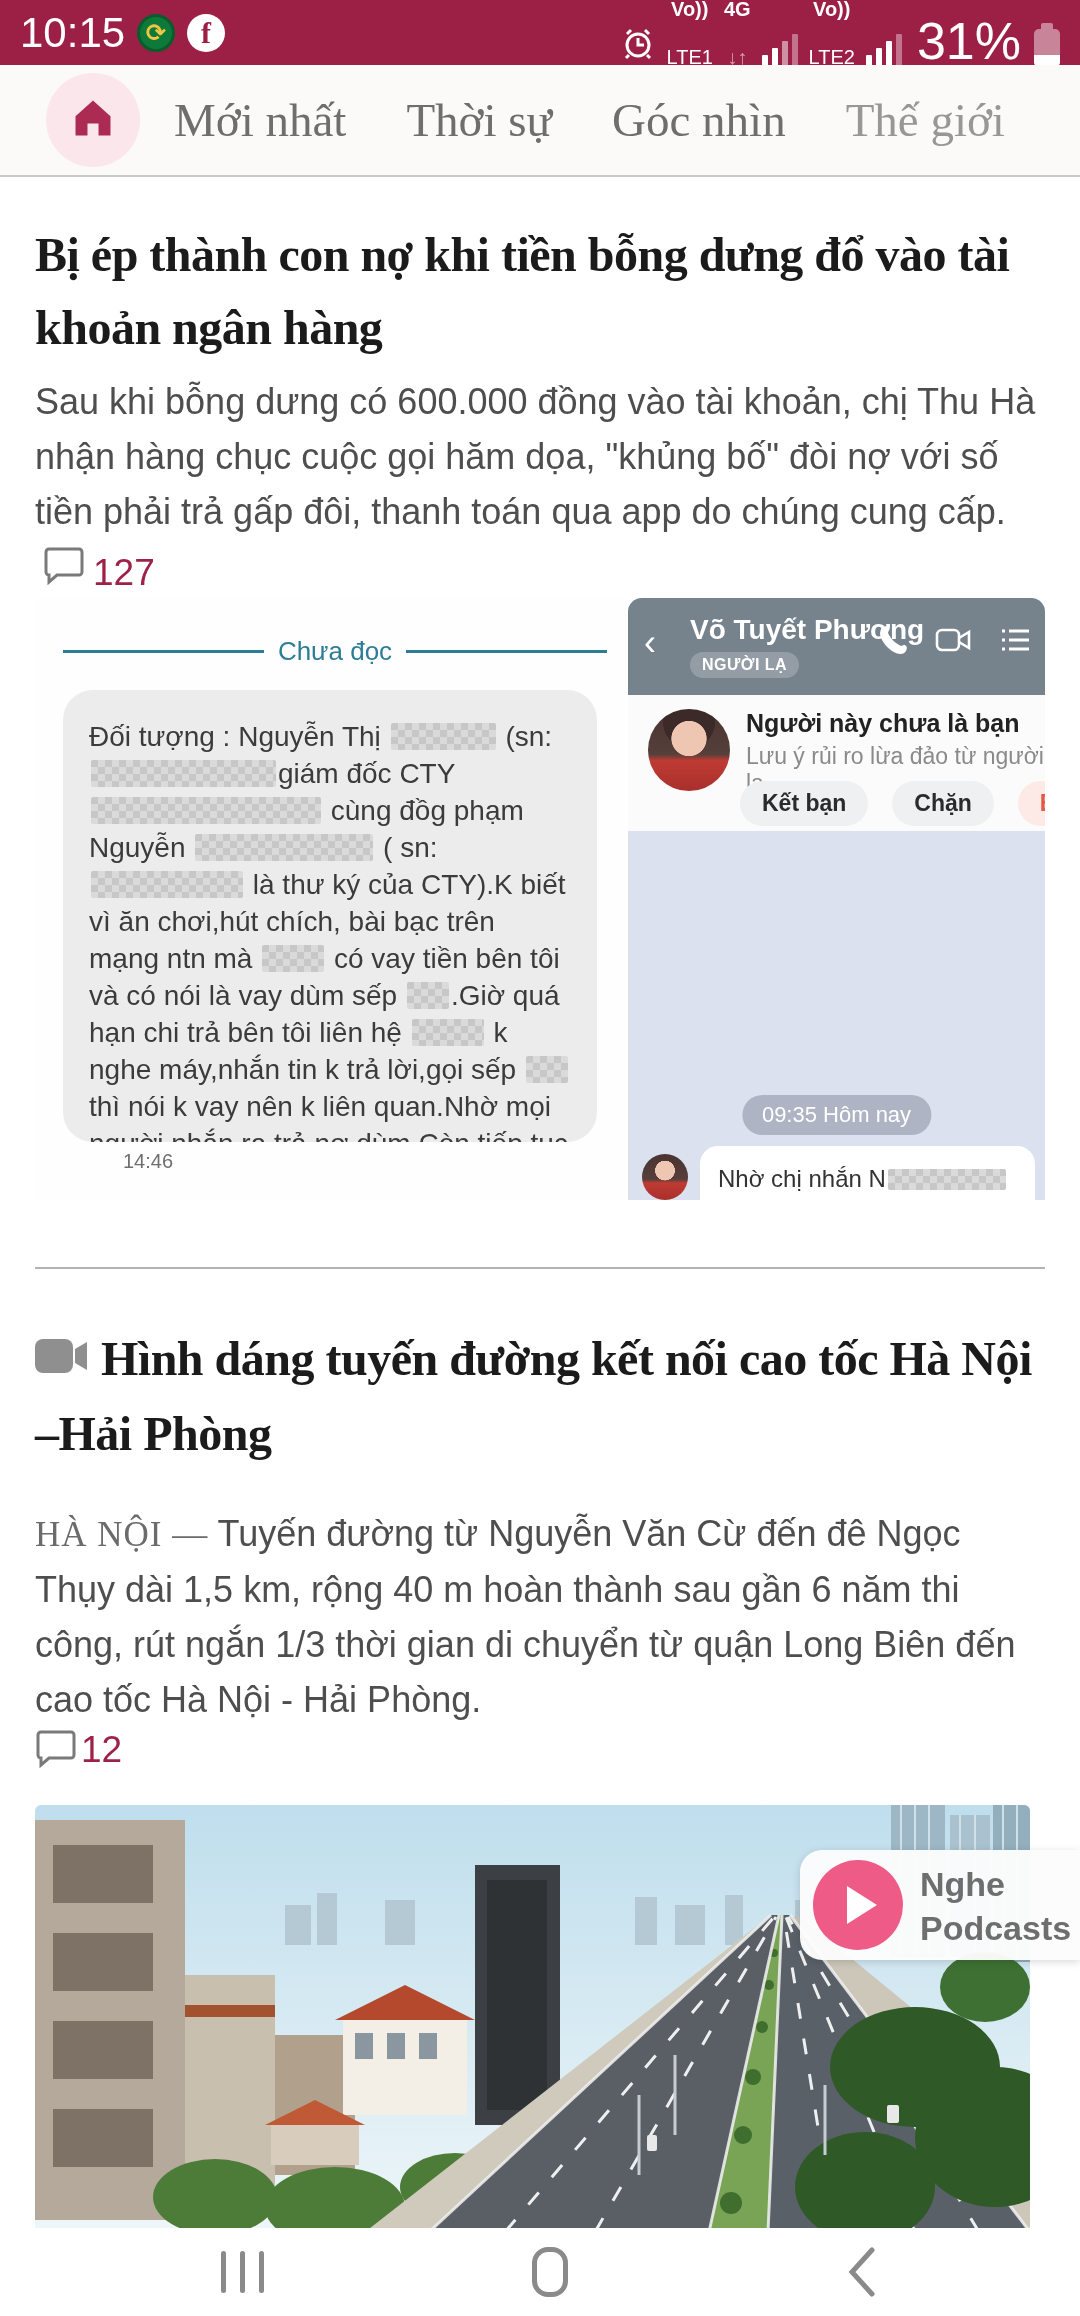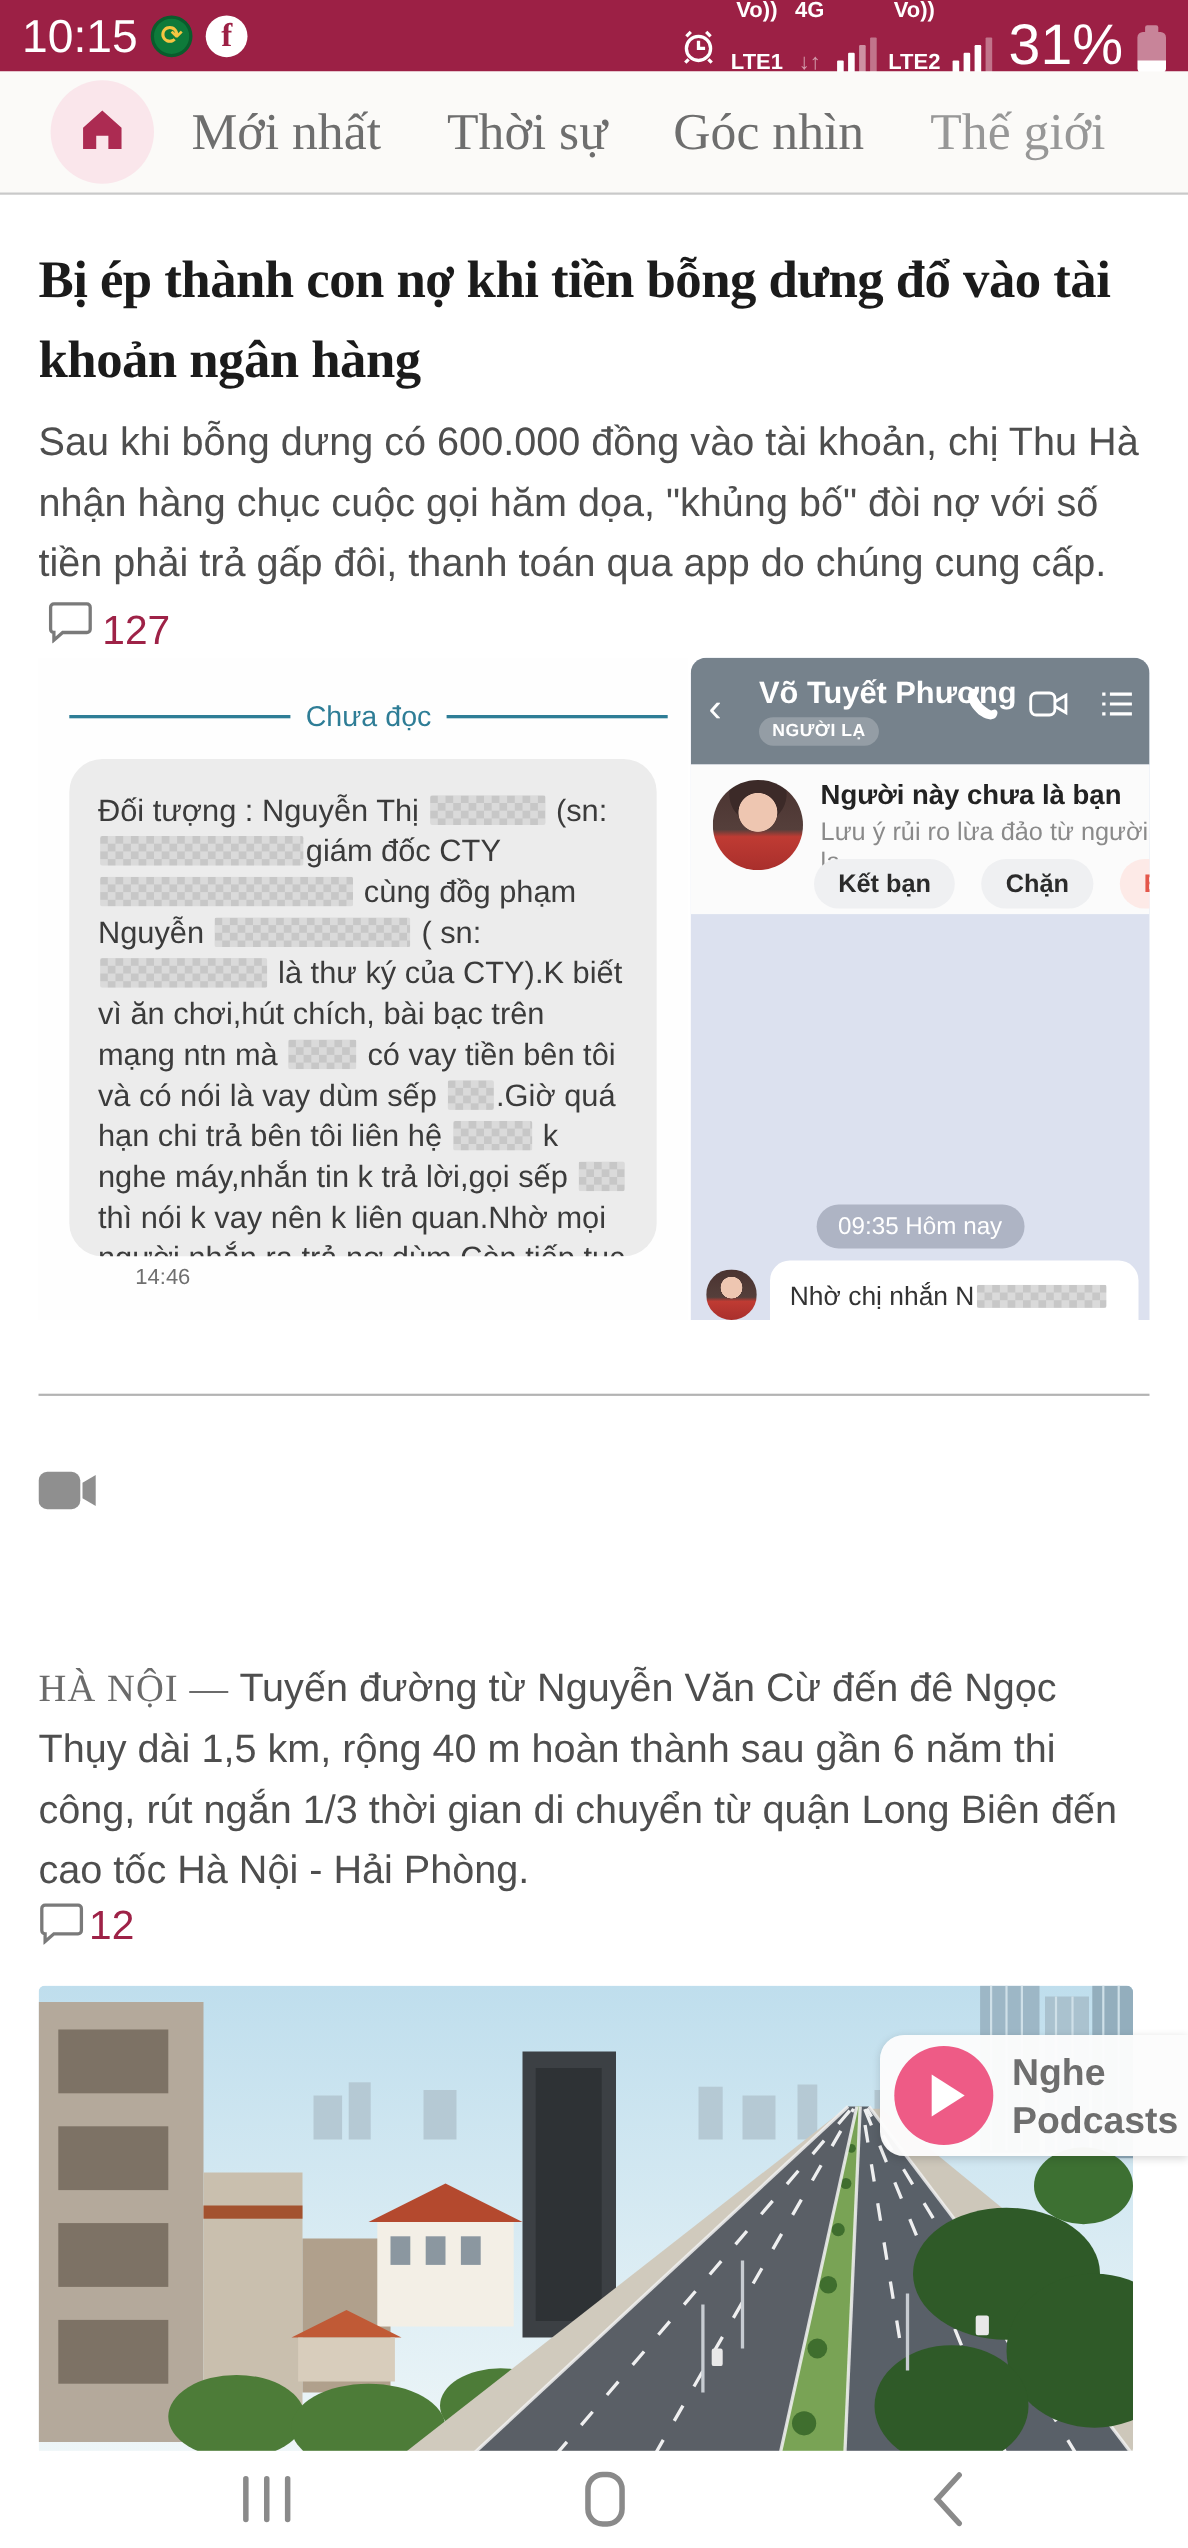--- a/index.html
+++ b/index.html
@@ -11,21 +11,21 @@
   .statusbar{position:absolute;top:0;left:0;width:1080px;height:65px;background:#9C2045;
              display:flex;align-items:center;justify-content:space-between;padding:0 20px;color:#fff;}
   .sb-left{display:flex;align-items:center;gap:12px;}
   .sb-time{font-size:42px;font-weight:400;letter-spacing:0;}
   .noti-circle{width:38px;height:38px;border-radius:50%;display:flex;align-items:center;justify-content:center;}
   .noti-green{background:#0E7A3A;border:3px solid #0a5c2c;color:#F5C542;font-size:24px;font-weight:700;line-height:1;}
   .noti-fb{background:#fff;color:#9C2045;font-family:"Liberation Serif",serif;font-size:30px;font-weight:700;line-height:1;}
   .sb-right{display:flex;align-items:flex-end;gap:11px;}
   .stack{display:flex;flex-direction:column;align-items:center;line-height:1;}
   .stack .t{font-size:20px;font-weight:700;}
-  .stack .b{font-size:20px;font-weight:700;margin-top:28px;}
+  .stack .b{font-size:20px;font-weight:400;margin-top:28px;}
   .muted{color:rgba(255,255,255,.55);}
   .bars{display:flex;align-items:flex-end;gap:4px;height:32px;}
   .bars span{width:6px;border-radius:1px;display:block;}
   .pct{font-size:52px;line-height:1;margin-left:4px;}
   .battery{position:relative;width:26px;height:44px;margin-left:2px;display:flex;flex-direction:column;align-items:center;}
   .bat-nub{width:12px;height:6px;background:rgba(255,255,255,.45);border-radius:2px 2px 0 0;}
   .bat-body{width:26px;height:38px;background:rgba(255,255,255,.45);border-radius:5px;overflow:hidden;position:relative;}
   .bat-fill{position:absolute;bottom:0;left:0;width:100%;height:31%;background:#fff;}
 
   
@@ -256,21 +256,21 @@
   </div>
 
   <div class="divider" style="top:1267px;"></div>
 
   <h1 class="a-title a2-head">
     <span class="vid-icon">
       <svg width="56" height="42" viewBox="0 0 56 42">
         <rect x="0" y="4" width="38" height="34" rx="8" fill="#8F8F8F"></rect>
         <path d="M40 14 L52 7 V35 L40 28 Z" fill="#8F8F8F"></path>
       </svg>
-    </span>
+    </span><span>Hình dáng tuyến đường kết nối cao tốc Hà Nội –Hải Phòng</span>
   </h1>
 
   <p class="a-sum a2-sum">
     <span class="loc">HÀ NỘI —</span><span> Tuyến đường từ Nguyễn Văn Cừ đến đê Ngọc Thụy dài 1,5 km, rộng 40 m hoàn thành sau gần 6 năm thi công, rút ngắn 1/3 thời gian di chuyển từ quận Long Biên đến cao tốc Hà Nội - Hải Phòng.</span>
   </p>
 
   <div class="a2-cmt">
     <span>
       <svg width="42" height="40" viewBox="0 0 42 40" fill="none" stroke="#7A7A7A" stroke-width="3">
         <path d="M6 4 h30 a3 3 0 0 1 3 3 v20 a3 3 0 0 1 -3 3 h-22 l-8 7 v-7 h0 a3 3 0 0 1 -3 -3 v-20 a3 3 0 0 1 3 -3 z"></path>

